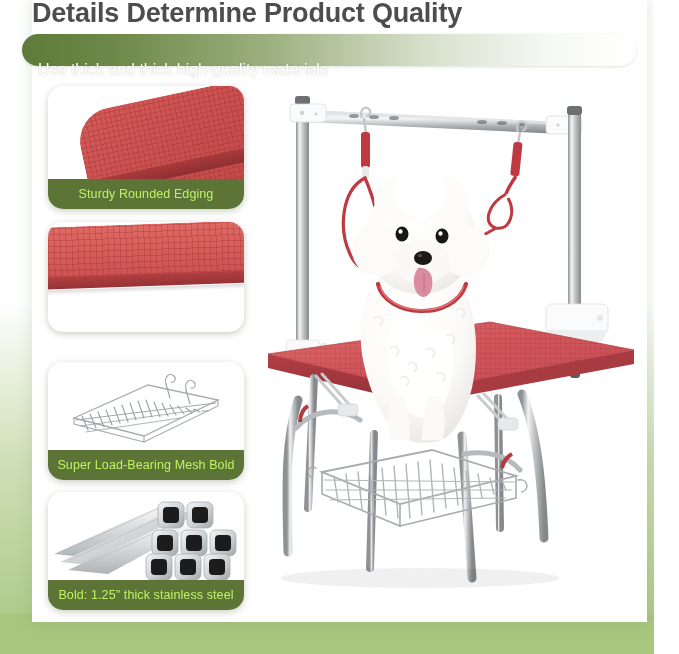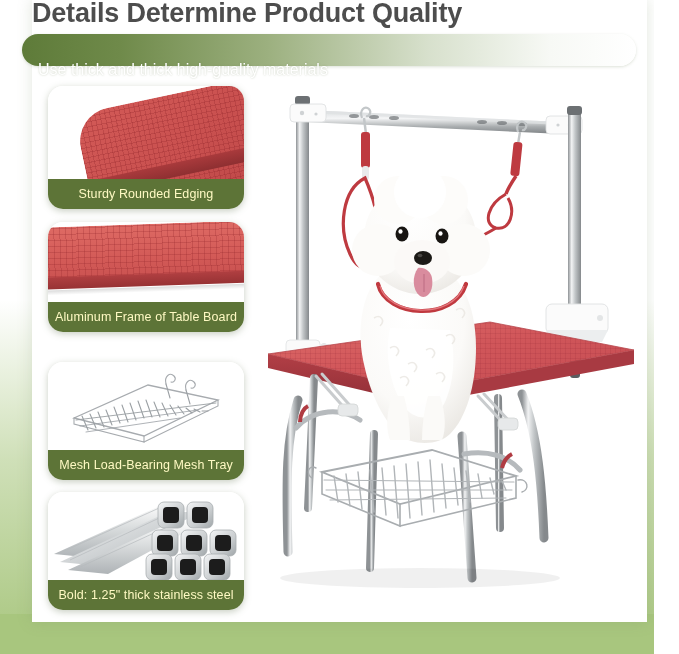--- a/index.html
+++ b/index.html
@@ -109,21 +109,21 @@
   }
   .card-media {
     position: relative;
     width: 100%;
     overflow: hidden;
     background: #ffffff;
   }
   .card-label {
     height: 30px;
     background: #5d7437;
-    color: #fef9c3;
+    color: #bef264;
     font-size: 12.5px;
     display: flex;
     align-items: center;
     justify-content: center;
     text-align: left;
     white-space: nowrap;
     letter-spacing: 0.1px;
   }
   .card-1 { top: 86px; height: 123px; }
   .card-1 .card-media { height: 93px; }
@@ -233,21 +233,20 @@
     </div>
     <div class="card-label">Sturdy Rounded Edging</div>
   </div>
 
   <div class="card card-2">
     <div class="card-media">
       <div class="mat-slab"></div>
       <div class="mat-slab-edge"></div>
       <div class="mat-slab-shadow"></div>
     </div>
-    <div class="card-label">Aluminum Frame of Table Board</div>
   </div>
 
   <div class="card card-3">
     <div class="card-media">
       <svg class="tray-art" width="196" height="88" viewBox="0 0 196 88">
         <g fill="none" stroke="#9ba0a4" stroke-width="1.1" stroke-linecap="round">
 
           <path d="M26 56 L100 23 L170 38 L96 74 Z" stroke="#a7abaf" stroke-width="1.3"></path>
           <path d="M26 56 L26 62 L96 80 L96 74" stroke="#a7abaf"></path>
           <path d="M96 80 L170 44 L170 38" stroke="#a7abaf"></path>
@@ -273,21 +272,21 @@
           <path d="M32 64 L150 48" stroke-width="0.8"></path>
           <path d="M38 70 L132 56" stroke-width="0.8"></path>
 
           <path d="M118 22 C116 14, 122 10, 126 14 C129 17, 126 21, 123 20" stroke="#a7abaf"></path>
           <path d="M118 22 L122 36"></path>
           <path d="M138 28 C136 20, 142 16, 146 20 C149 23, 146 27, 143 26" stroke="#a7abaf"></path>
           <path d="M138 28 L142 42"></path>
         </g>
       </svg>
     </div>
-    <div class="card-label">Mesh Load-Bearing Mesh Tray</div>
+    <div class="card-label">Super Load-Bearing Mesh Bold</div>
   </div>
 
   <div class="card card-4">
     <div class="card-media">
       <svg class="tube-art" width="196" height="88" viewBox="0 0 196 88">
         <defs>
           <linearGradient id="steelA" x1="0" y1="0" x2="0" y2="1">
             <stop offset="0%" stop-color="#fdfdfd"></stop>
             <stop offset="45%" stop-color="#d9dcdd"></stop>
             <stop offset="100%" stop-color="#aeb3b6"></stop>

